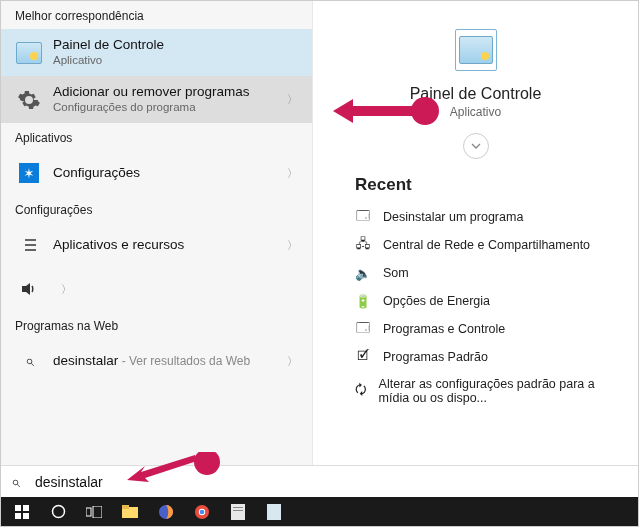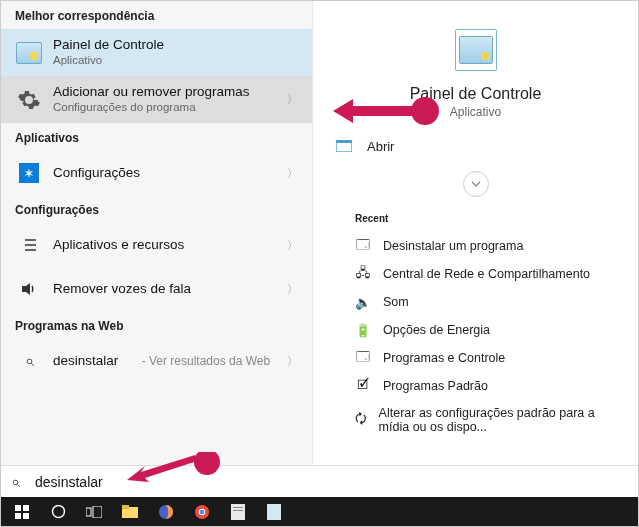--- a/index.html
+++ b/index.html
@@ -1,37 +1,37 @@
 <!DOCTYPE html>
 <html><head>
 <meta charset="utf-8">
 <style>
 * { margin: 0; padding: 0; box-sizing: border-box; font-family: "Segoe UI", Tahoma, sans-serif; }
 body { width: 639px; height: 527px; background: #fff; position: relative; overflow: hidden; border: 1px solid #ccc; }
 .panel { display: flex; height: 468px; }
 .left { width: 312px; background: #f6f6f6; border-right: 1px solid #e8e8e8; overflow-y: auto; }
 .right { flex: 1; background: #fff; padding: 0; }
-.section-header { font-size: 12px; font-weight: 700; color: #222; padding: 8px 14px 6px; }
+.section-header { font-size: 12px; font-weight: 400; color: #222; padding: 8px 14px 6px; }
 .result-item { display: flex; align-items: center; padding: 8px 14px; cursor: pointer; position: relative; }
 .result-item.best { background: #d4e8f4; }
 .result-item.selected { background: #ddd; }
 .result-item .icon-box { width: 28px; height: 28px; display: flex; align-items: center; justify-content: center; margin-right: 10px; flex-shrink: 0; }
 .result-item .text-box { flex: 1; }
 .result-item .title { font-size: 13.5px; color: #111; line-height: 1.2; }
 .result-item .subtitle { font-size: 11.5px; color: #666; line-height: 1.3; }
 .result-item .chev { color: #888; font-size: 11px; margin-left: 8px; }
-.web-sub { color: #888; font-size: 12px; margin-left: 20px; }
+.web-sub { color: #888; font-size: 12px; }
 .right .hero { text-align: center; padding: 28px 0 8px; position: relative; }
 .hero-icon { width: 42px; height: 42px; background: #fff; border: 1px solid #7ab3d4; display: inline-flex; align-items: center; justify-content: center; border-radius: 2px; }
 .hero-title { font-size: 16px; color: #222; margin-top: 14px; }
 .hero-sub { font-size: 12px; color: #666; margin-top: 2px; }
 .action-row { display: flex; align-items: center; padding: 10px 22px; font-size: 13px; color: #222; cursor: pointer; }
 .action-row .aicon { width: 18px; height: 18px; margin-right: 14px; display: inline-flex; align-items: center; justify-content: center; }
 .expand-circle { width: 26px; height: 26px; border: 1px solid #ccc; border-radius: 50%; display: flex; align-items: center; justify-content: center; margin: 6px auto 10px; color: #888; font-size: 10px; cursor: pointer; }
-.recent-label { font-size: 10px; font-weight: 600; color: #222; padding: 6px 22px 8px 42px; }
+.recent-label { font-size: 17px; font-weight: 600; color: #222; padding: 6px 22px 8px 42px; }
 .recent-item { display: flex; align-items: center; padding: 6px 22px 6px 42px; font-size: 12.5px; color: #222; cursor: pointer; }
 .recent-item .ricon { width: 16px; height: 16px; margin-right: 12px; display: inline-flex; align-items: center; justify-content: center; font-size: 13px; }
 .search-bar { position: absolute; bottom: 29px; left: 0; right: 0; height: 32px; background: #fff; display: flex; align-items: center; padding: 0 10px; border-top: 1px solid #ddd; }
 .search-bar .sicon { width: 18px; color: #333; font-size: 14px; }
 .search-bar input { border: none; outline: none; font-size: 14px; flex: 1; margin-left: 6px; color: #111; }
 .taskbar { position: absolute; bottom: 0; left: 0; right: 0; height: 29px; background: #1a1a1a; display: flex; align-items: center; padding: 0 4px; gap: 2px; }
 .tb-btn { width: 34px; height: 27px; display: flex; align-items: center; justify-content: center; color: #fff; font-size: 13px; cursor: pointer; }
 .arrow { position: absolute; pointer-events: none; }
 .arrow-1 { top: 92px; left: 332px; }
 .arrow-2 { bottom: 42px; left: 126px; }
@@ -102,52 +102,40 @@
         </div>
       <div class="chev">〉</div>
     </div>
     <div class="result-item">
       <div class="icon-box">
         <svg class="spk-svg" viewBox="0 0 18 18">
             <polygon points="2,6 6,6 10,3 10,15 6,12 2,12" fill="#333" stroke="none"></polygon>
             <path d="M12 6c1 1 1 5 0 6"></path>
           </svg>
       </div>
-      <div class="text-box">
-          <div class="title">Remover vozes de fala</div>
-        </div>
       <div class="chev">〉</div>
     </div>
 
     <div class="section-header">Programas na Web</div>
     <div class="result-item">
       <div class="icon-box search-glyph"></div>
       <div class="text-box">
           <div class="title"><span>desinstalar</span><span class="web-sub"> - Ver resultados da Web</span></div>
         </div>
       <div class="chev">〉</div>
     </div>
   </div>
 
   <div class="right">
     <div class="hero">
       <div class="hero-icon">
           <div class="cp-mini" style="width:34px;height:28px"></div>
         </div>
       <div class="hero-title">Painel de Controle</div>
       <div class="hero-sub">Aplicativo</div>
-    </div>
-    <div class="action-row">
-      <span class="aicon">
-        <svg width="16" height="12" viewBox="0 0 16 12">
-            <rect x="0" y="0" width="16" height="12" fill="none" stroke="#4aa0d8" stroke-width="1.3"></rect>
-            <rect x="0" y="0" width="16" height="3" fill="#4aa0d8"></rect>
-          </svg>
-      </span>
-      <span>Abrir</span>
     </div>
     <div class="expand-circle">
       <svg width="10" height="6" viewBox="0 0 10 6">
           <path d="M1 1l4 4 4-4" fill="none" stroke="#888" stroke-width="1.4"></path>
         </svg>
     </div>
     <div class="recent-label">Recent</div>
     <div id="recent-list">
         <div class="recent-item">
           <span class="ricon">🗔</span>

